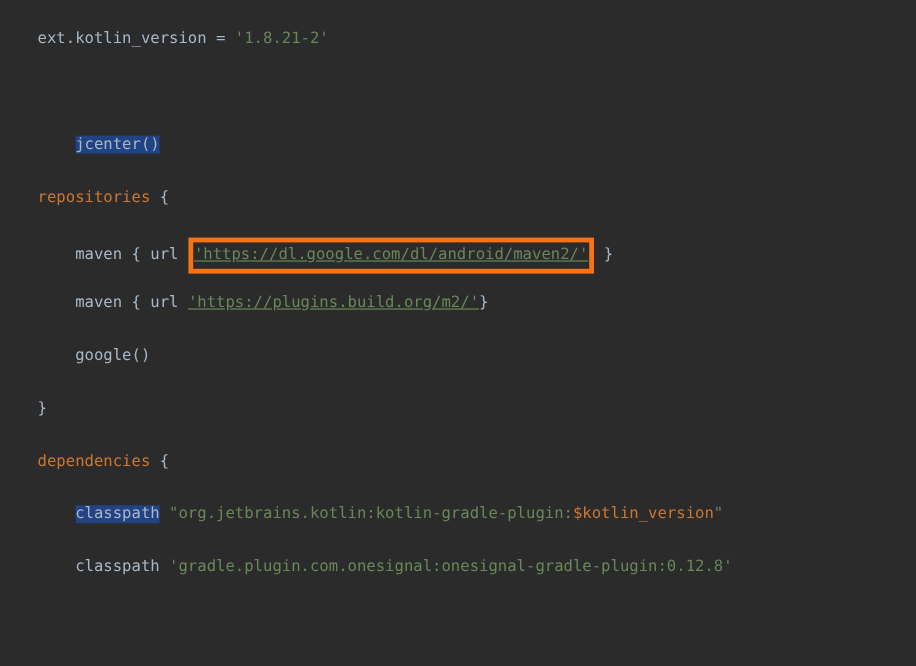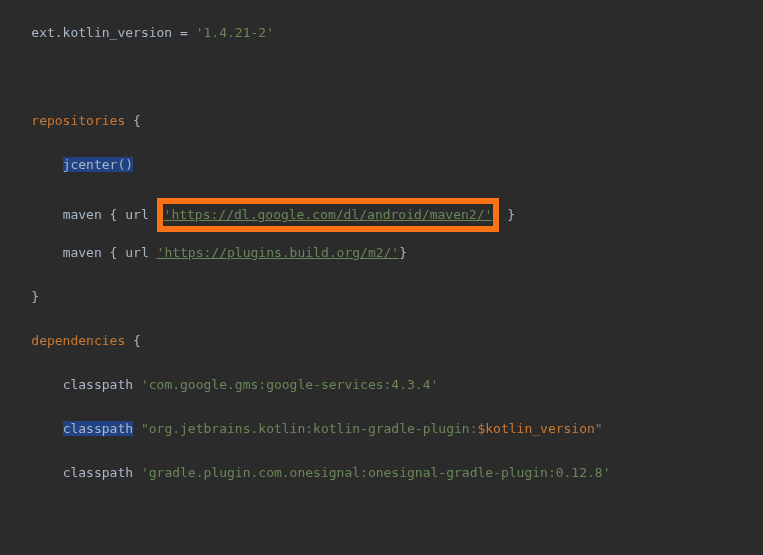--- a/index.html
+++ b/index.html
@@ -20,43 +20,43 @@
     }
     .kw-orange { color: #cc7832; }
     .string-green { color: #6a8759; }
     .string-highlighted { color: #6a8759; text-decoration: underline; text-decoration-color: #6a8759; }
     .brace { color: #a9b7c6; }
     .highlighted-bg {
       background: #214283;
       display: inline;
     }
     .red-box {
-      border: 6px solid #f97316;
+      border: 4px solid #f97316;
       display: inline-block;
       padding: 0 1px;
       margin: 0;
     }
     .line {
       height: 22px;
       display: block;
     }
   </style>
 </head>
 <body>
 
 <div class="code-editor">
-<span class="line">    <span>ext</span><span>.kotlin_version = </span><span class="string-green">'1.4.21-2'</span></span>
+<span class="line">    <span>ext</span><span>.kotlin_version = </span><span class="string-green">'1.8.21-2'</span></span>
 <span class="line"></span>
+<span class="line">        <span class="highlighted-bg">jcenter()</span></span>
 <span class="line">    <span class="kw-orange">repositories</span> <span class="brace">{</span></span>
-<span class="line">        <span class="highlighted-bg">jcenter()</span></span>
 <span class="line">        <span>maven</span> <span class="brace">{</span> <span>url</span> <span class="red-box"><span class="string-highlighted">'https://dl.google.com/dl/android/maven2/'</span></span> <span class="brace">}</span></span>
 <span class="line">        <span>maven</span> <span class="brace">{</span> <span>url</span> <span class="string-highlighted">'https://plugins.build.org/m2/'</span><span class="brace">}</span></span>
+<span class="line">        <span>google()</span></span>
 <span class="line">    <span class="brace">}</span></span>
 <span class="line">    <span class="kw-orange">dependencies</span> <span class="brace">{</span></span>
-<span class="line">        <span>classpath</span> <span class="string-green">'com.google.gms:google-services:4.3.4'</span></span>
 <span class="line">        <span class="highlighted-bg">classpath</span> <span class="string-green">"org.jetbrains.kotlin:kotlin-gradle-plugin:</span><span class="kw-orange">$kotlin_version</span><span class="string-green">"</span></span>
 <span class="line">        <span>classpath</span> <span class="string-green">'gradle.plugin.com.onesignal:onesignal-gradle-plugin:0.12.8'</span></span>
 
 
 
 
 
 
 
 

